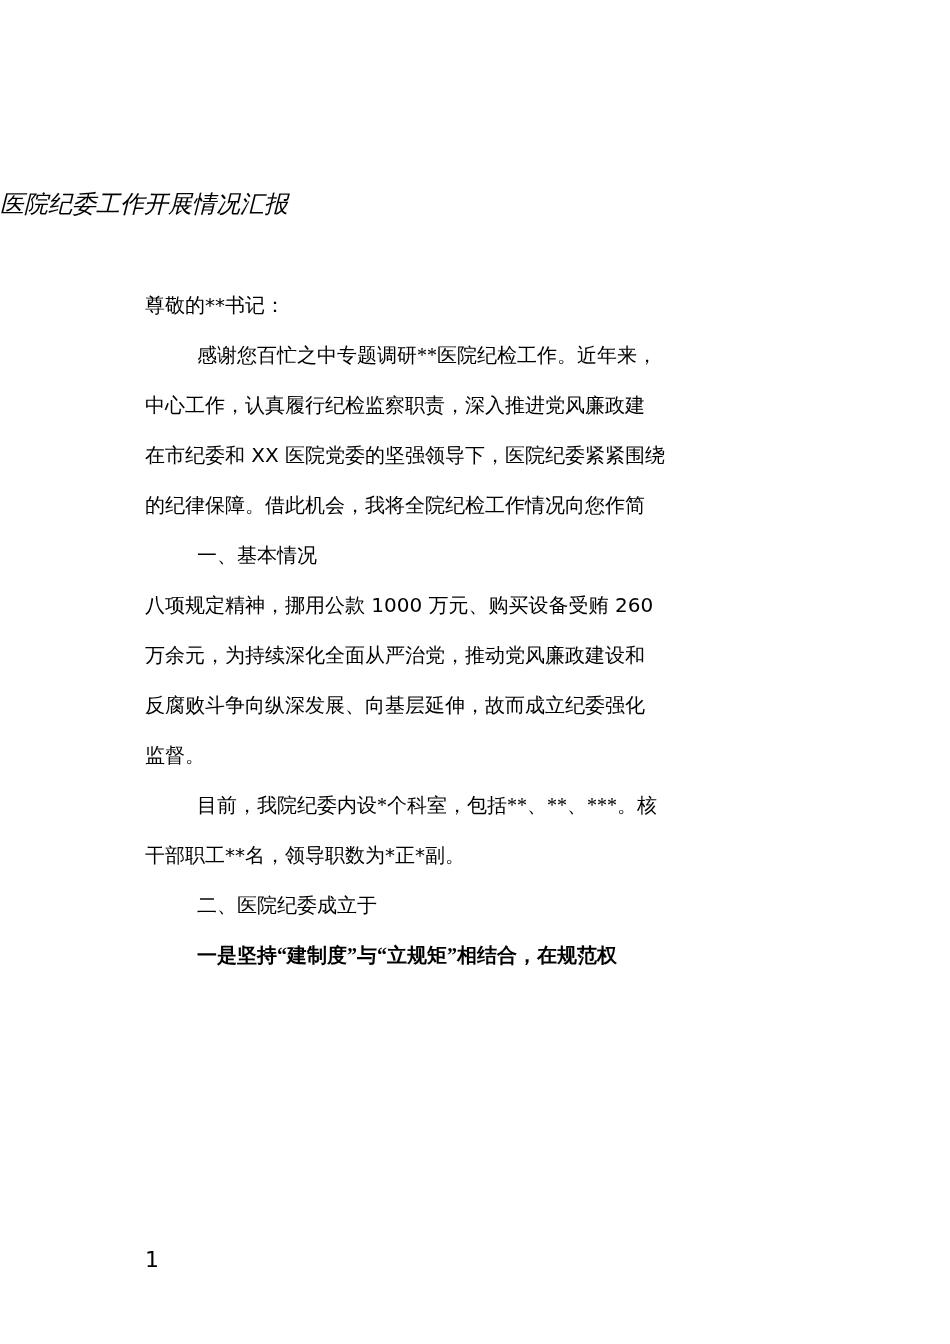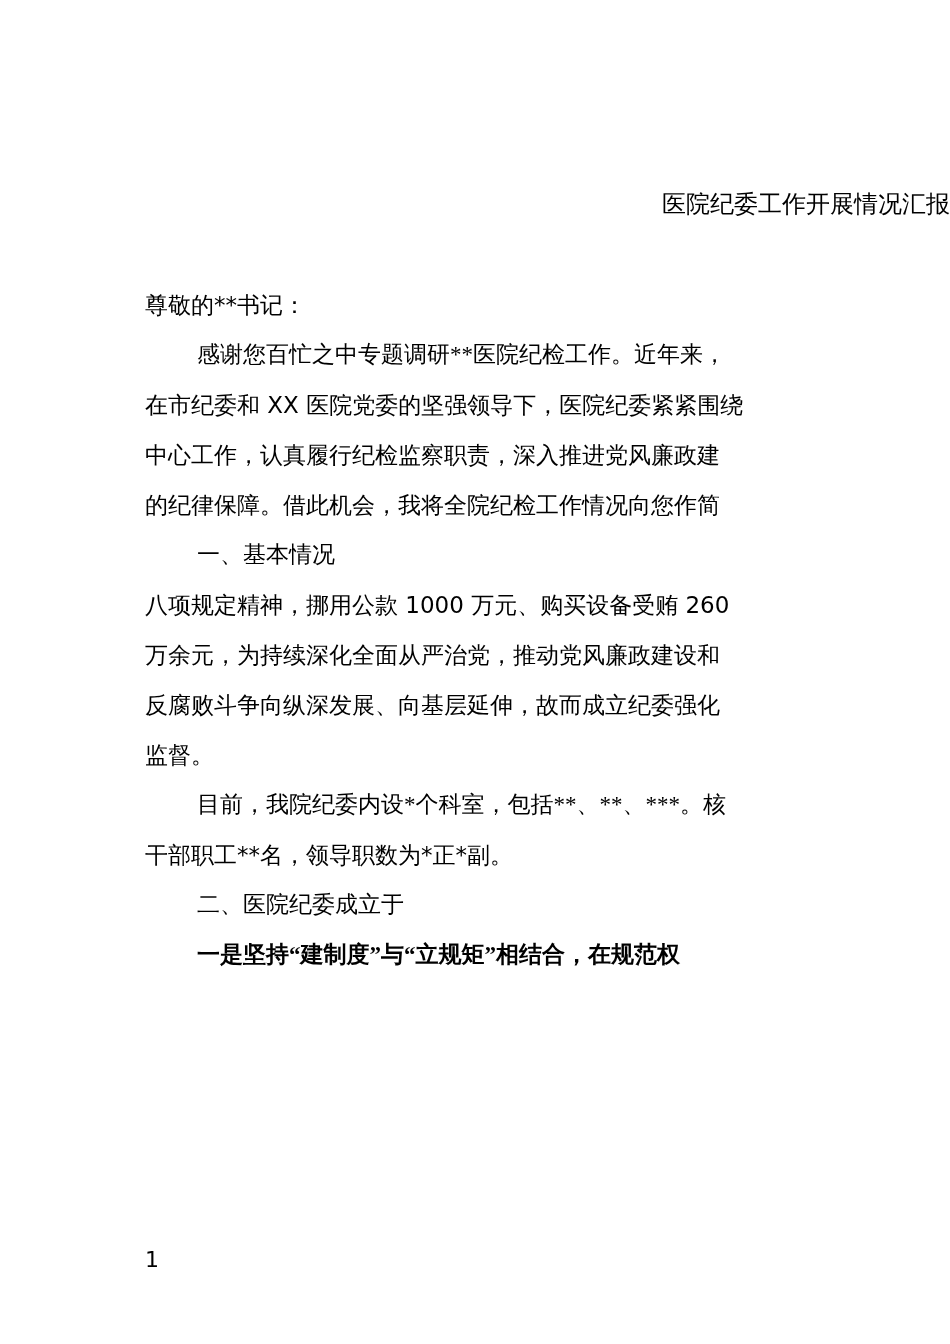--- a/index.html
+++ b/index.html
@@ -21,35 +21,36 @@
       top: 0;
       width: 950px;
       height: 1344px;
       background: #ffffff;
     }
     .title {
       position: absolute;
       top: 184px;
       left: 0;
       width: 950px;
-      text-align: right;
+      text-align: left;
       font-size: 24px;
       line-height: 40px;
       letter-spacing: 0px;
+      font-style: italic;
     }
     .body {
       position: absolute;
       left: 145px;
       top: 282px;
       width: 662px;
     }
     .line {
       height: 50px;
       line-height: 46px;
-      font-size: 23px;
+      font-size: 20px;
       white-space: nowrap;
     }
     .indent {
       padding-left: 52px;
       font-family: Liberation Serif, serif;
     }
     .bold {
       font-weight: bold;
     }
     .page-number {
@@ -63,22 +64,22 @@
 </head>
 <body>
 
 <div class="page">
   <div class="title">医院纪委工作开展情况汇报</div>
 
   <div class="body">
     <div class="line">尊敬的**书记：</div>
 
     <div class="line indent">感谢您百忙之中专题调研**医院纪检工作。近年来，</div>
+    <div class="line">中心工作，认真履行纪检监察职责，深入推进党风廉政建</div>
     <div class="line">在市纪委和 XX 医院党委的坚强领导下，医院纪委紧紧围绕</div>
-    <div class="line">中心工作，认真履行纪检监察职责，深入推进党风廉政建</div>
     <div class="line">的纪律保障。借此机会，我将全院纪检工作情况向您作简</div>
 
     <div class="line indent">一、基本情况</div>
 
     <div class="line">八项规定精神，挪用公款 1000 万元、购买设备受贿 260</div>
     <div class="line">万余元，为持续深化全面从严治党，推动党风廉政建设和</div>
     <div class="line">反腐败斗争向纵深发展、向基层延伸，故而成立纪委强化</div>
     <div class="line">监督。</div>
 
     <div class="line indent">目前，我院纪委内设*个科室，包括**、**、***。核</div>

